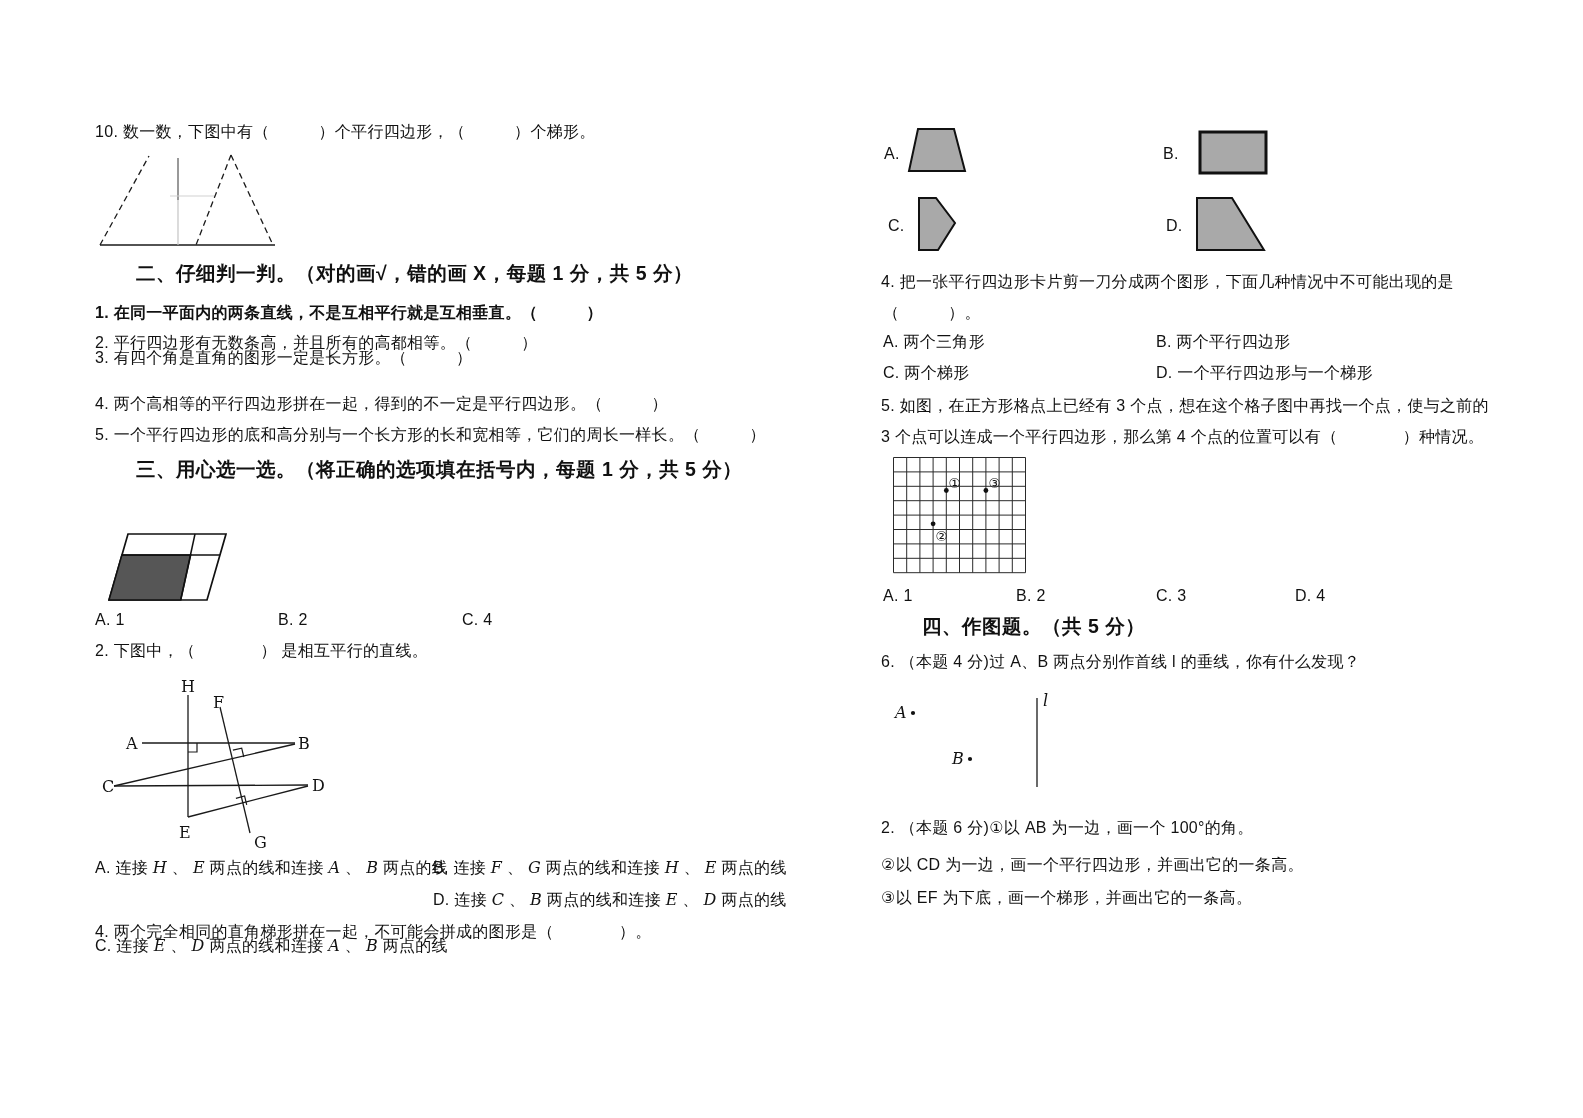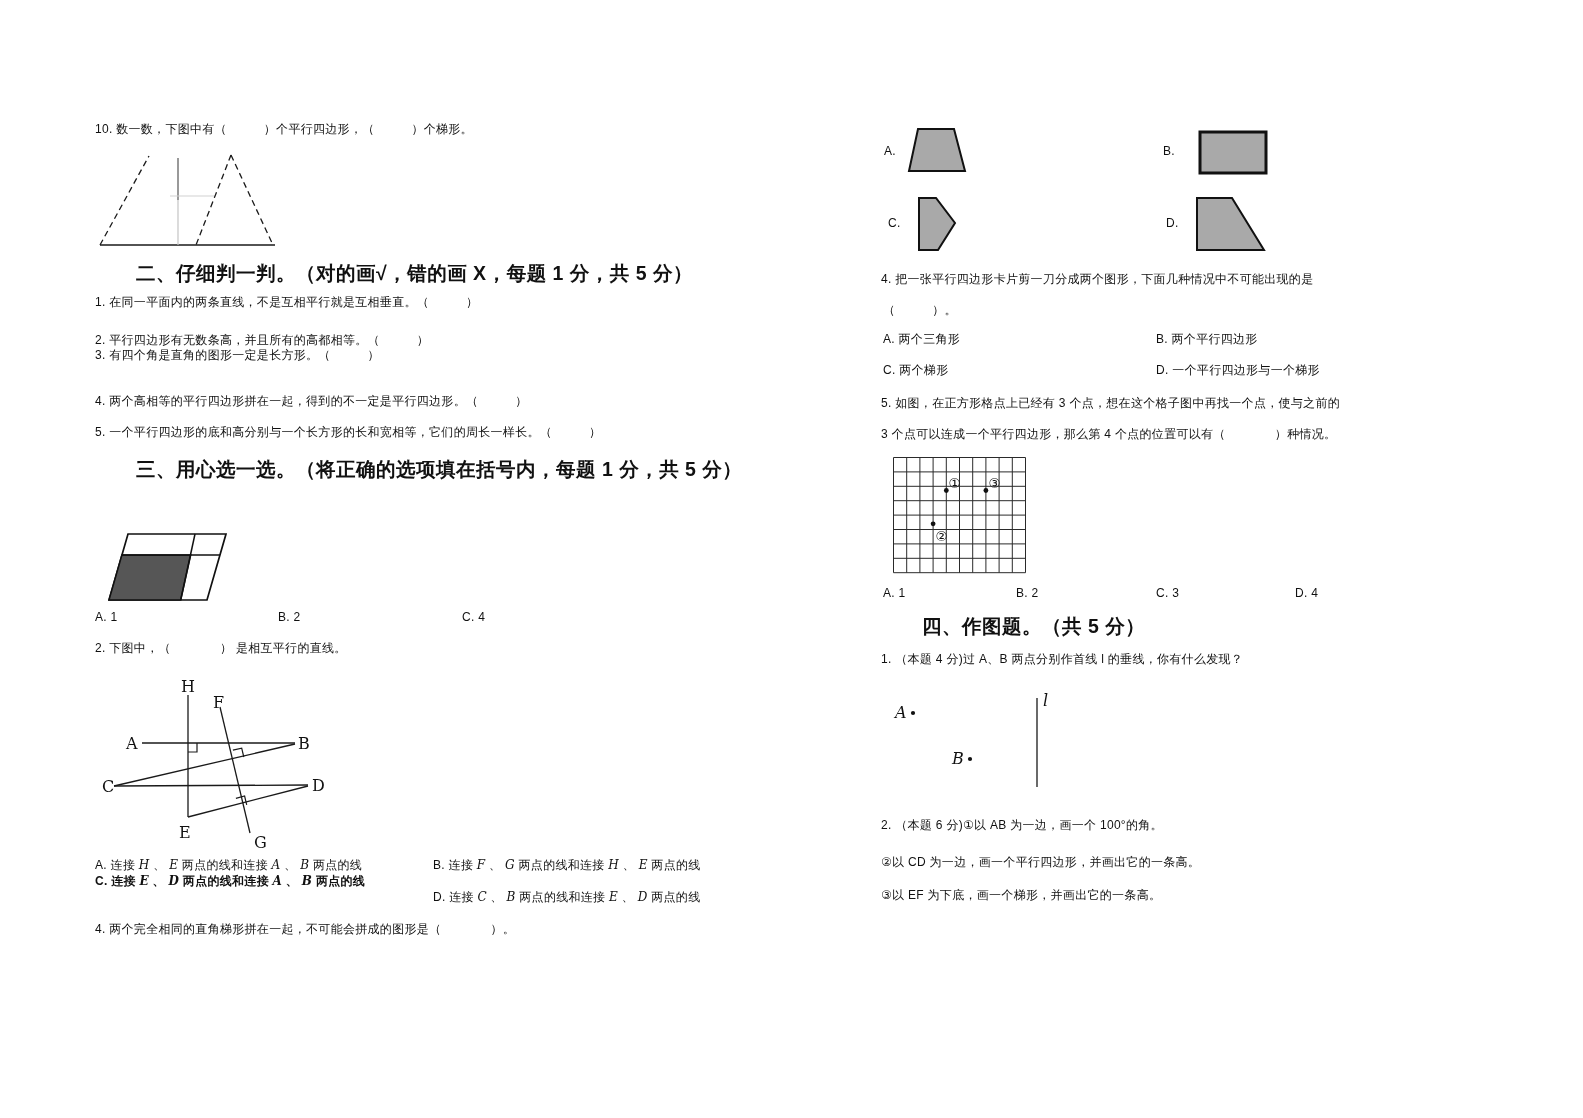--- a/index.html
+++ b/index.html
@@ -1,18 +1,18 @@
 <!DOCTYPE html>
 <html><head>
 <meta charset="utf-8">
 <style>
   html,body{margin:0;padding:0;background:#fff;}
   .page{position:relative;width:1583px;height:1118px;background:#ffffff;overflow:hidden;
         font-family:"Liberation Sans","DejaVu Sans",sans-serif;color:#111;}
-  .t{position:absolute;white-space:pre;font-size:12px;line-height:1.25;letter-spacing:0.3px;}
+  .t{position:absolute;white-space:pre;font-size:16px;line-height:1.25;letter-spacing:0.3px;}
   .h{font-weight:bold;font-size:19.5px;letter-spacing:0.5px;margin-left:41px;}
   .lit{font-family:"DejaVu Serif","Liberation Serif",serif;font-style:italic;}
   .fig{position:absolute;overflow:visible;}
   .fig text{font-family:"DejaVu Serif","Liberation Serif",serif;font-size:16px;fill:#111;}
   .fig text.circ{font-family:"DejaVu Sans",sans-serif;font-size:13.5px;}
   .fig text.ital{font-style:italic;}
 </style>
 </head>
 <body>
 
@@ -24,21 +24,21 @@
     <line x1="3" y1="95" x2="178" y2="95" stroke="#1a1a1a" stroke-width="1.6"></line>
     <line x1="3" y1="95" x2="52" y2="6" stroke="#1a1a1a" stroke-width="1.3" stroke-dasharray="6,4"></line>
     <line x1="81" y1="8" x2="81" y2="50" stroke="#555" stroke-width="1.2"></line>
     <line x1="81" y1="50" x2="81" y2="95" stroke="#c4c4c4" stroke-width="1.2"></line>
     <line x1="73" y1="46" x2="118" y2="46" stroke="#d2d2d2" stroke-width="1.1"></line>
     <line x1="134" y1="5" x2="99" y2="95" stroke="#1a1a1a" stroke-width="1.3" stroke-dasharray="6,4"></line>
     <line x1="134" y1="5" x2="176" y2="95" stroke="#1a1a1a" stroke-width="1.3" stroke-dasharray="6,4"></line>
   </svg>
 
   <div class="t h" style="left:95px;top:261px;">二、仔细判一判。（对的画√，错的画 X，每题 1 分，共 5 分）</div>
-  <div class="t" style="left:95px;top:295px;">1. 在同一平面内的两条直线，不是互相平行就是互相垂直。（　　　）</div>
+  <div class="t" style="left:95px;top:303px;font-weight:bold;">1. 在同一平面内的两条直线，不是互相平行就是互相垂直。（　　　）</div>
   <div class="t" style="left:95px;top:333px;">2. 平行四边形有无数条高，并且所有的高都相等。（　　　）</div>
   <div class="t" style="left:95px;top:348px;">3. 有四个角是直角的图形一定是长方形。（　　　）</div>
   <div class="t" style="left:95px;top:394px;">4. 两个高相等的平行四边形拼在一起，得到的不一定是平行四边形。（　　　）</div>
   <div class="t" style="left:95px;top:425px;">5. 一个平行四边形的底和高分别与一个长方形的长和宽相等，它们的周长一样长。（　　　）</div>
 
   <div class="t h" style="left:95px;top:457px;">三、用心选一选。（将正确的选项填在括号内，每题 1 分，共 5 分）</div>
 
   <svg class="fig" style="left:97px;top:530px;" width="135" height="75" viewBox="0 0 135 75">
     <polygon points="31,4 129,4 110,70 12,70" fill="#ffffff" stroke="#111" stroke-width="1.7"></polygon>
     <polygon points="24.9,25 93.7,25 83.7,70 12,70" stroke="#111" stroke-width="1.5" fill="#565656"></polygon>
@@ -67,21 +67,21 @@
     <text x="26" y="71">A</text>
     <text x="198" y="71">B</text>
     <text x="2" y="114">C</text>
     <text x="212" y="113">D</text>
     <text x="79" y="160">E</text>
     <text x="154" y="170">G</text>
   </svg>
 
   <div class="t" style="left:95px;top:858px;"><span>A. </span><span><span>连接 </span><span class="lit">H</span><span> 、 </span><span class="lit">E</span><span> 两点的线和连接 </span><span class="lit">A</span><span> 、 </span><span class="lit">B</span><span> 两点的线</span></span></div>
   <div class="t" style="left:433px;top:858px;"><span>B. </span><span><span>连接 </span><span class="lit">F</span><span> 、 </span><span class="lit">G</span><span> 两点的线和连接 </span><span class="lit">H</span><span> 、 </span><span class="lit">E</span><span> 两点的线</span></span></div>
-  <div class="t" style="left:95px;top:874px;font-weight:bold;"><span>C. </span><span><span>连接 </span><span class="lit">E</span><span> 、 </span><span class="lit">D</span><span> 两点的线和连接 </span><span class="lit">A</span><span> 、 </span><span class="lit">B</span><span> 两点的线</span></span></div>
+  <div class="t" style="left:95px;top:936px;"><span>C. </span><span><span>连接 </span><span class="lit">E</span><span> 、 </span><span class="lit">D</span><span> 两点的线和连接 </span><span class="lit">A</span><span> 、 </span><span class="lit">B</span><span> 两点的线</span></span></div>
   <div class="t" style="left:433px;top:890px;"><span>D. </span><span><span>连接 </span><span class="lit">C</span><span> 、 </span><span class="lit">B</span><span> 两点的线和连接 </span><span class="lit">E</span><span> 、 </span><span class="lit">D</span><span> 两点的线</span></span></div>
 
   <div class="t" style="left:95px;top:922px;">4. 两个完全相同的直角梯形拼在一起，不可能会拼成的图形是（　　　　）。</div>
 
   <div class="t" style="left:884px;top:144px;">A.</div>
   <svg class="fig" style="left:908px;top:128px;" width="58" height="44" viewBox="0 0 58 44">
     <polygon points="10,1 46,1 57,43 1,43" stroke="#111" stroke-width="2" fill="#a9a9a9"></polygon>
   </svg>
 
   <div class="t" style="left:1163px;top:144px;">B.</div>
@@ -139,21 +139,21 @@
     <text class="circ" x="95.5" y="31">③</text>
     <text class="circ" x="42.5" y="84">②</text>
   </svg>
 
   <div class="t" style="left:883px;top:586px;">A. 1</div>
   <div class="t" style="left:1016px;top:586px;">B. 2</div>
   <div class="t" style="left:1156px;top:586px;text-align:right;">C. 3</div>
   <div class="t" style="left:1295px;top:586px;">D. 4</div>
 
   <div class="t h" style="left:881px;top:614px;">四、作图题。（共 5 分）</div>
-  <div class="t" style="left:881px;top:652px;">1. （本题 4 分)过 A、B 两点分别作首线 l 的垂线，你有什么发现？</div>
+  <div class="t" style="left:881px;top:652px;">6. （本题 4 分)过 A、B 两点分别作首线 l 的垂线，你有什么发现？</div>
 
   <svg class="fig" style="left:885px;top:690px;" width="210" height="110" viewBox="0 0 210 110">
     <text class="ital" x="10" y="28">A</text>
     <circle cx="28" cy="23" r="2.1" fill="#111"></circle>
     <text class="ital" x="67" y="74">B</text>
     <circle cx="85" cy="69" r="2.1" fill="#111"></circle>
     <line x1="152" y1="8" x2="152" y2="97" stroke="#1a1a1a" stroke-width="1.3"></line>
     <text class="ital" x="158" y="16">l</text>
   </svg>
 

